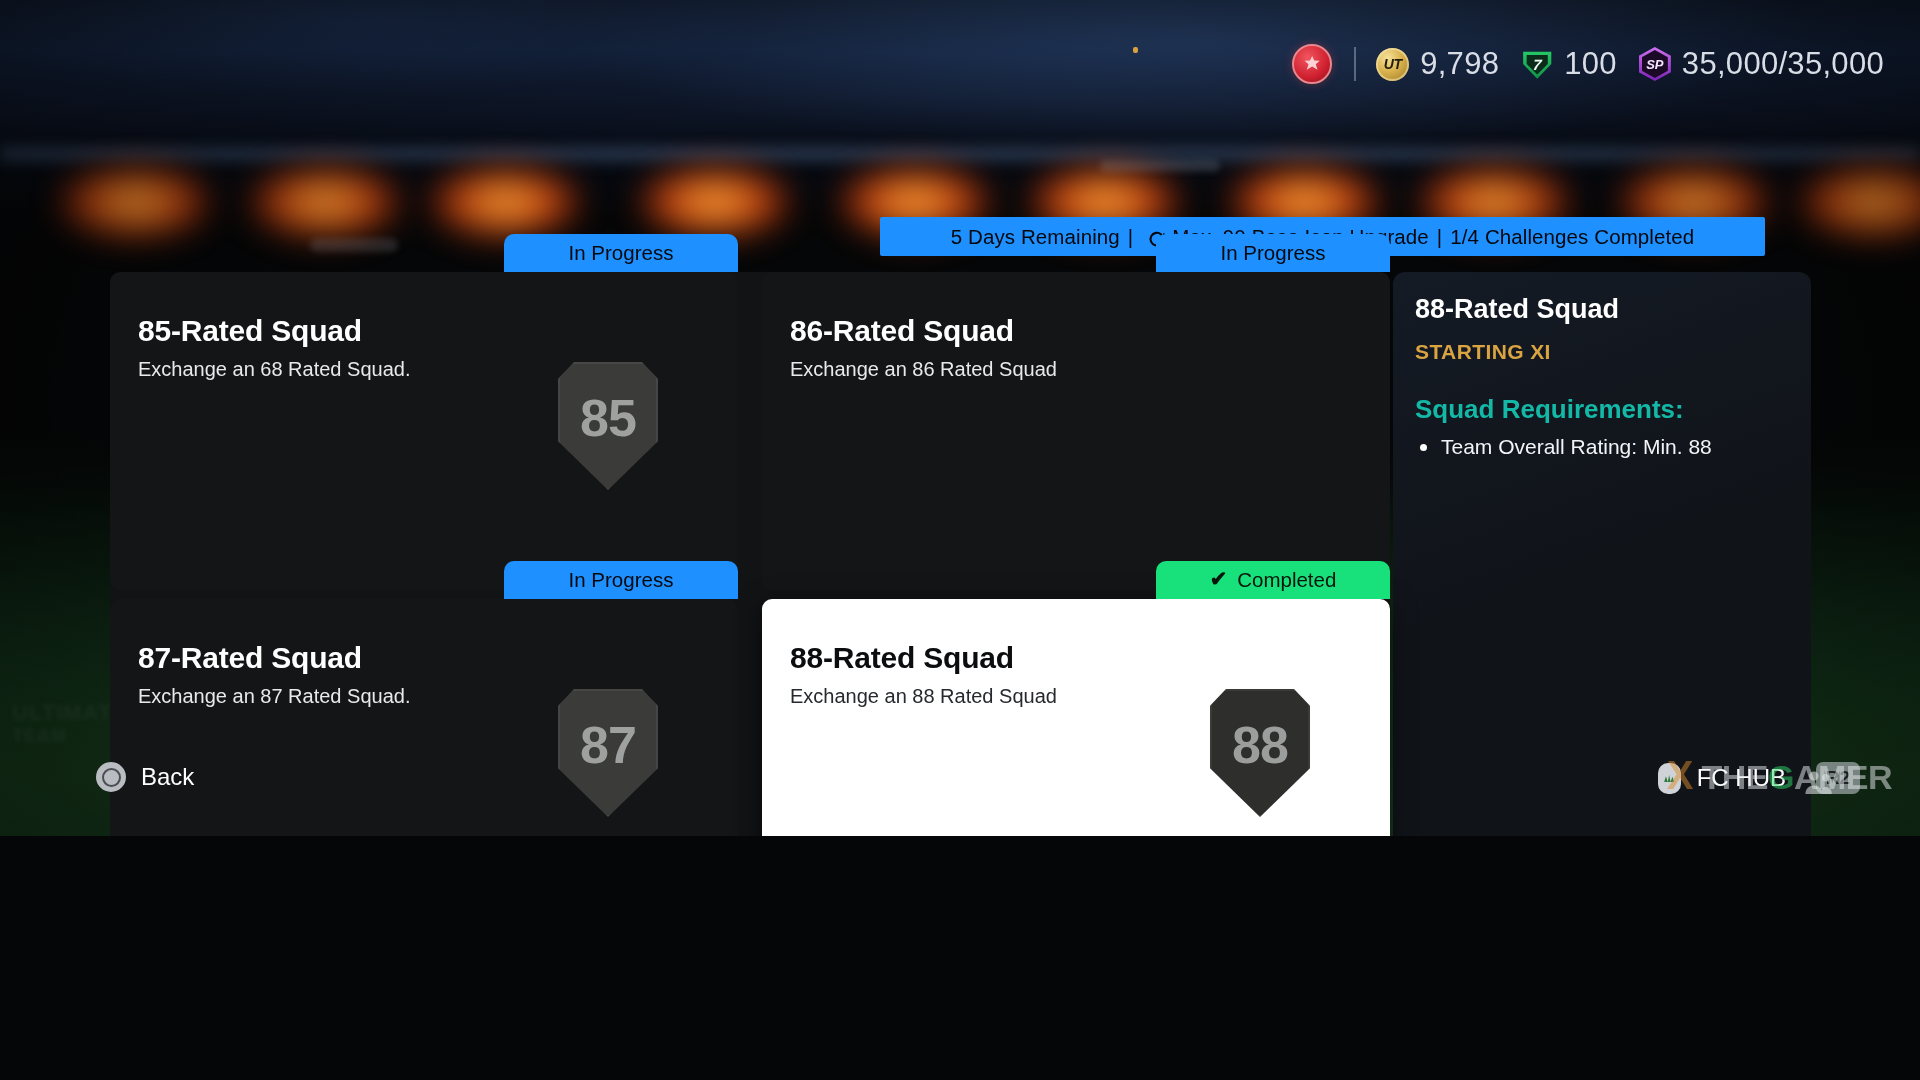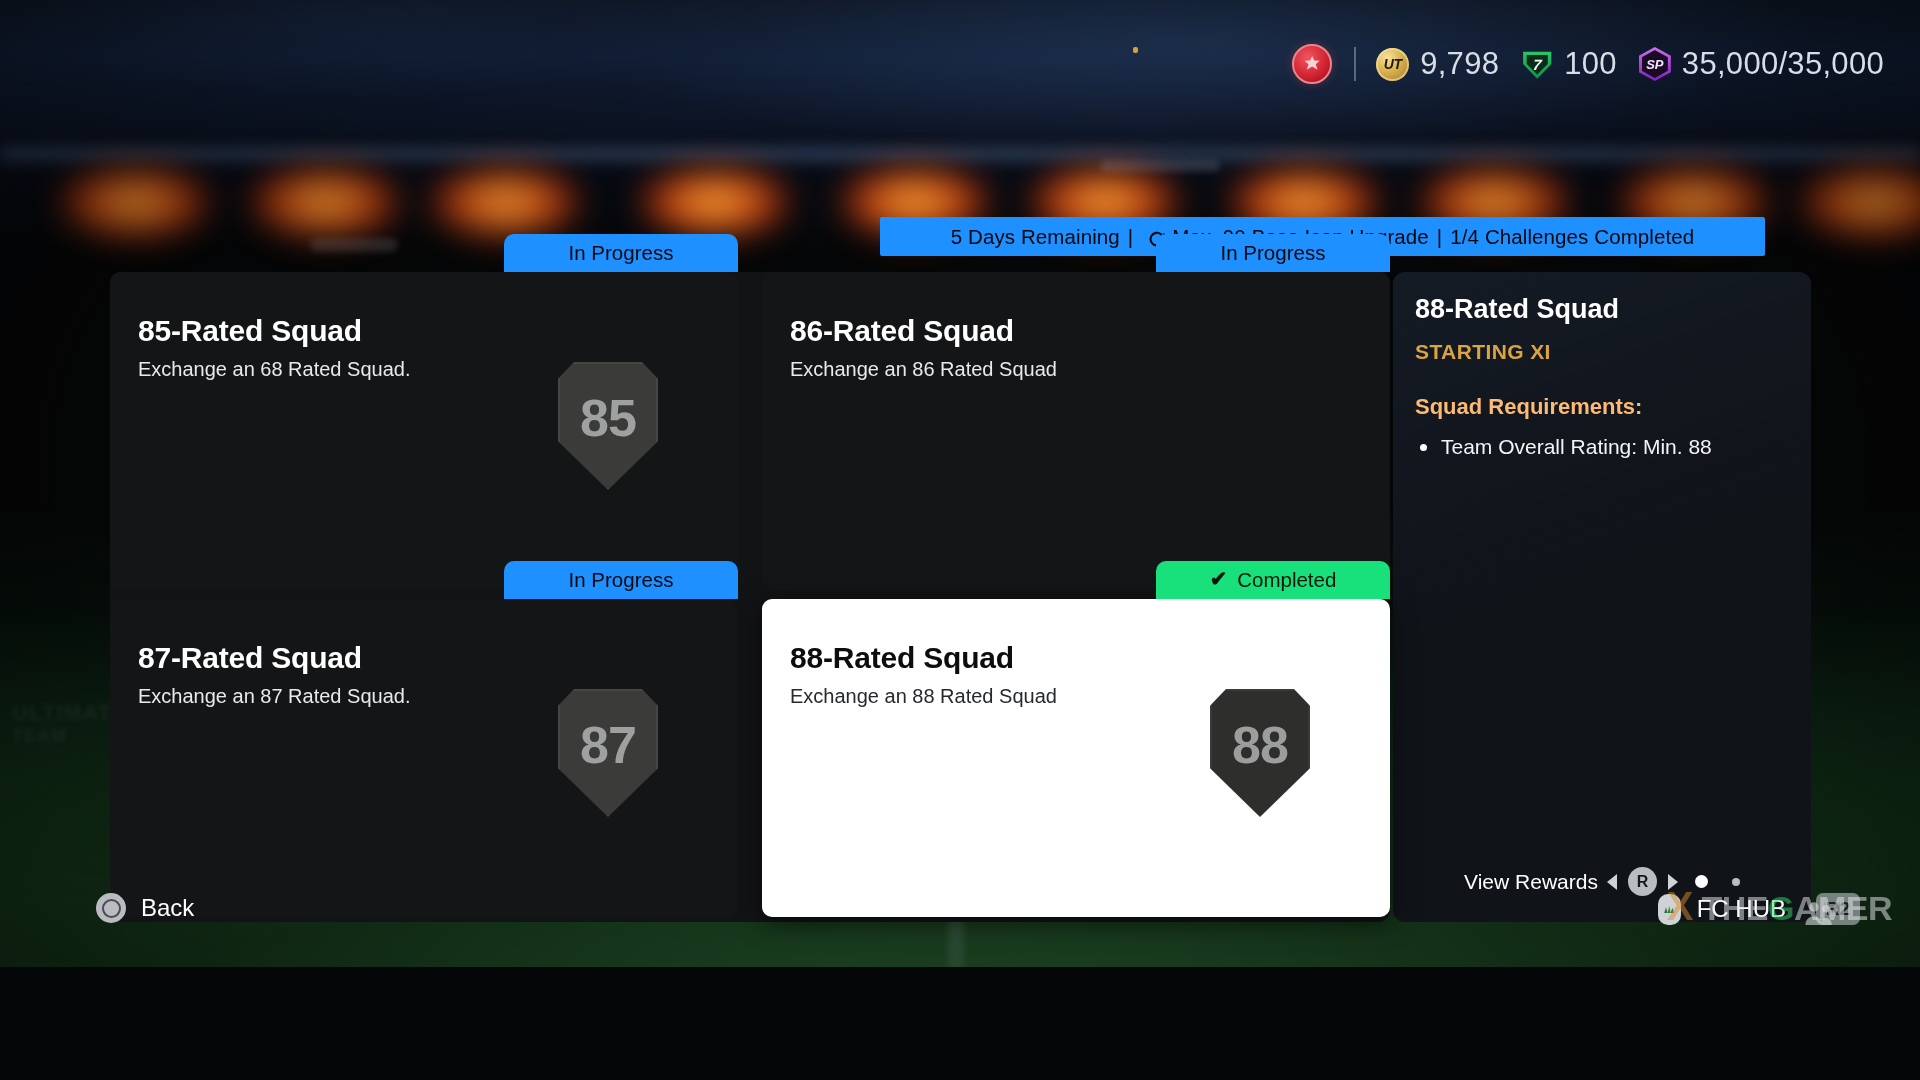--- a/index.html
+++ b/index.html
@@ -8,21 +8,21 @@
     width: 1920px;
     height: 1080px;
     overflow: hidden;
     background: #050608;
     font-family: "Liberation Sans", sans-serif;
   }
 
   #stage {
     position: relative;
     width: 1920px;
-    height: 967px;
+    height: 836px;
     overflow: hidden;
   }
 
   
   .bg-base {
     position: absolute;
     inset: 0;
     background:
       linear-gradient(180deg,
         #101a2b 0%,
@@ -379,23 +379,23 @@
     position: absolute;
     left: 22px; top: 68px;
     font-size: 21px;
     font-weight: 700;
     color: #d9a441;
     letter-spacing: 0.4px;
   }
   .detail-reqhead {
     position: absolute;
     left: 22px; top: 122px;
-    font-size: 22px;
-    font-weight: 700;
-    color: #fdba74;
+    font-size: 26px;
+    font-weight: 700;
+    color: #14b8a6;
   }
   .detail-reqs {
     position: absolute;
     left: 22px; top: 158px;
     width: 380px;
     margin: 0;
     padding: 0;
     list-style: none;
   }
   .detail-reqs li {

